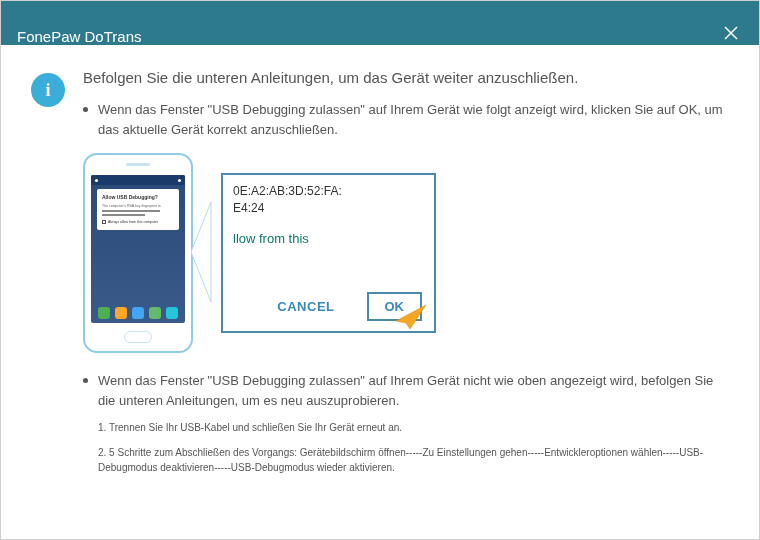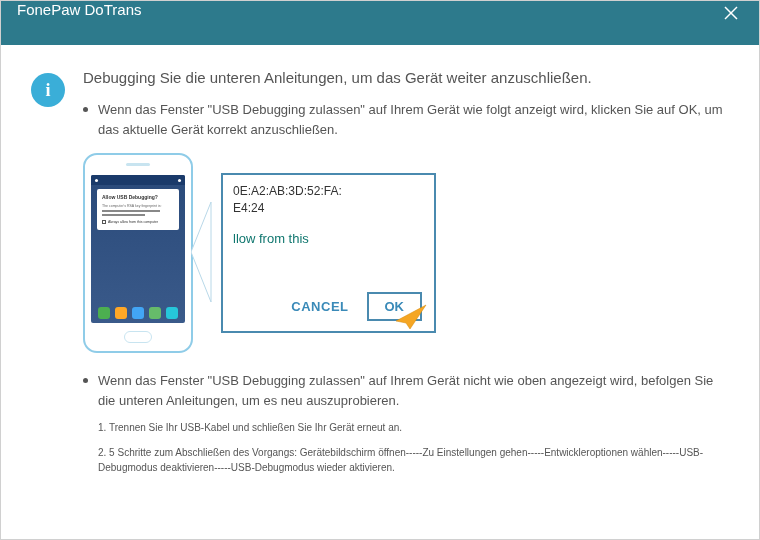--- a/index.html
+++ b/index.html
@@ -1,17 +1,17 @@
 <!DOCTYPE html>
 <html><head>
 <meta charset="utf-8">
 <style>
 * { margin: 0; padding: 0; box-sizing: border-box; }
 body { font-family: Arial, sans-serif; background: #fff; width: 760px; height: 540px; overflow: hidden; border: 1px solid #d0d0d0; }
-.titlebar { background: #2d7a8c; color: #fff; height: 44px; display: flex; align-items: flex-start; justify-content: space-between; padding: 0 16px; }
+.titlebar { background: #2d7a8c; color: #fff; height: 44px; display: flex; align-items: flex-end; justify-content: space-between; padding: 0 16px; }
 .titlebar-title { font-size: 15px; font-weight: normal; }
 .close-btn { width: 24px; height: 24px; cursor: pointer; display: flex; align-items: center; justify-content: center; }
 .close-btn svg { width: 16px; height: 16px; stroke: #fff; stroke-width: 1.5; }
 .content { padding: 24px 30px 20px 30px; display: flex; }
 .info-icon { width: 34px; height: 34px; border-radius: 50%; background: #3aaed8; color: #fff; display: flex; align-items: center; justify-content: center; font-size: 18px; font-weight: bold; font-family: Georgia, serif; flex-shrink: 0; margin-right: 18px; margin-top: 4px; }
 .main { flex: 1; color: #555; }
 .heading { font-size: 15px; color: #555; margin-bottom: 14px; font-weight: normal; }
 .bullet-item { display: flex; margin-bottom: 8px; font-size: 13px; line-height: 1.5; }
 .bullet-dot { width: 5px; height: 5px; background: #555; border-radius: 50%; margin-top: 7px; margin-right: 10px; flex-shrink: 0; }
 .bullet-text { flex: 1; }
@@ -28,21 +28,21 @@
 .phone-checkbox-box { width: 4px; height: 4px; border: 0.5px solid #555; }
 .phone-dock { position: absolute; bottom: 4px; left: 0; right: 0; display: flex; justify-content: space-around; padding: 0 4px; }
 .phone-dock-icon { width: 12px; height: 12px; border-radius: 3px; }
 .dock1 { background: #4caf50; } .dock2 { background: #ffa726; } .dock3 { background: #42a5f5; } .dock4 { background: #66bb6a; } .dock5 { background: #26c6da; }
 .phone-home { position: absolute; bottom: 8px; left: 50%; transform: translateX(-50%); width: 28px; height: 12px; border: 1.5px solid #c8e4f0; border-radius: 6px; }
 .callout-line { width: 30px; height: 2px; position: relative; margin-left: -2px; }
 .callout-line svg { position: absolute; top: -60px; left: 0; }
 .zoom-panel { border: 2px solid #4a8aaf; background: #fff; width: 215px; height: 160px; position: relative; padding: 8px 10px; overflow: hidden; }
 .zoom-mac { font-size: 12px; color: #333; line-height: 1.4; }
 .zoom-text { font-size: 13px; color: #0f766e; margin-top: 14px; }
-.zoom-buttons { position: absolute; bottom: 10px; right: 12px; display: flex; align-items: center; gap: 18px; }
+.zoom-buttons { position: absolute; bottom: 10px; right: 12px; display: flex; align-items: center; gap: 32px; }
 .zoom-cancel { color: #3a8ab8; font-size: 13px; font-weight: bold; letter-spacing: 0.5px; }
 .zoom-ok { border: 2px solid #4a8aaf; padding: 5px 16px; color: #3a8ab8; font-size: 13px; font-weight: bold; position: relative; text-align: center; }
 .arrow-cursor { position: absolute; bottom: -12px; right: -8px; width: 40px; height: 28px; }
 .step-text { font-size: 10px; line-height: 1.5; margin: 10px 0 0 15px; color: #555; }
 </style>
 </head>
 <body>
 
 <div class="titlebar">
   <div class="titlebar-title">FonePaw DoTrans</div>
@@ -50,21 +50,21 @@
     <svg viewBox="0 0 16 16">
         <line x1="2" y1="2" x2="14" y2="14"></line>
         <line x1="14" y1="2" x2="2" y2="14"></line>
       </svg>
   </div>
 </div>
 
 <div class="content">
   <div class="info-icon">i</div>
   <div class="main">
-    <div class="heading">Debugging Sie die unteren Anleitungen, um das Gerät weiter anzuschließen.</div>
+    <div class="heading">Befolgen Sie die unteren Anleitungen, um das Gerät weiter anzuschließen.</div>
 
     <div class="bullet-item">
       <div class="bullet-dot"></div>
       <div class="bullet-text">Wenn das Fenster "USB Debugging zulassen" auf Ihrem Gerät wie folgt anzeigt wird, klicken Sie auf OK, um das aktuelle Gerät korrekt anzuschließen.</div>
     </div>
 
     <div class="illustration">
       <div class="phone">
         <div class="phone-speaker"></div>
         <div class="phone-screen">

